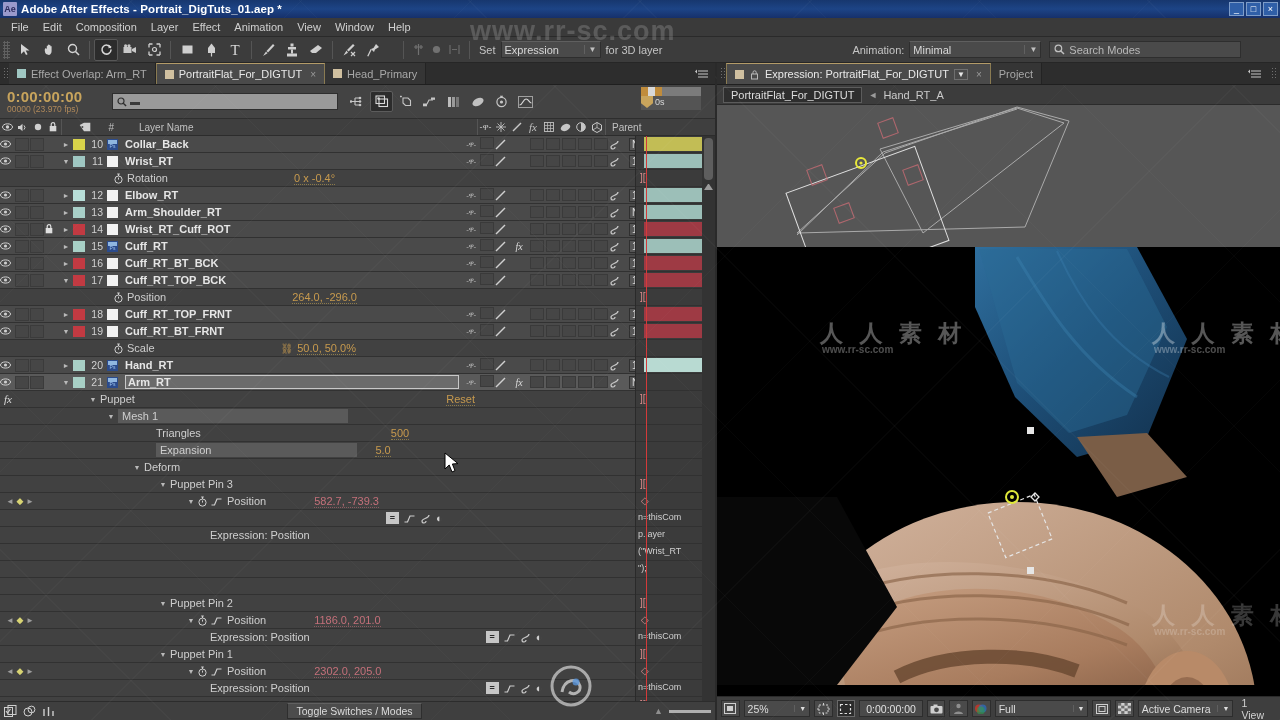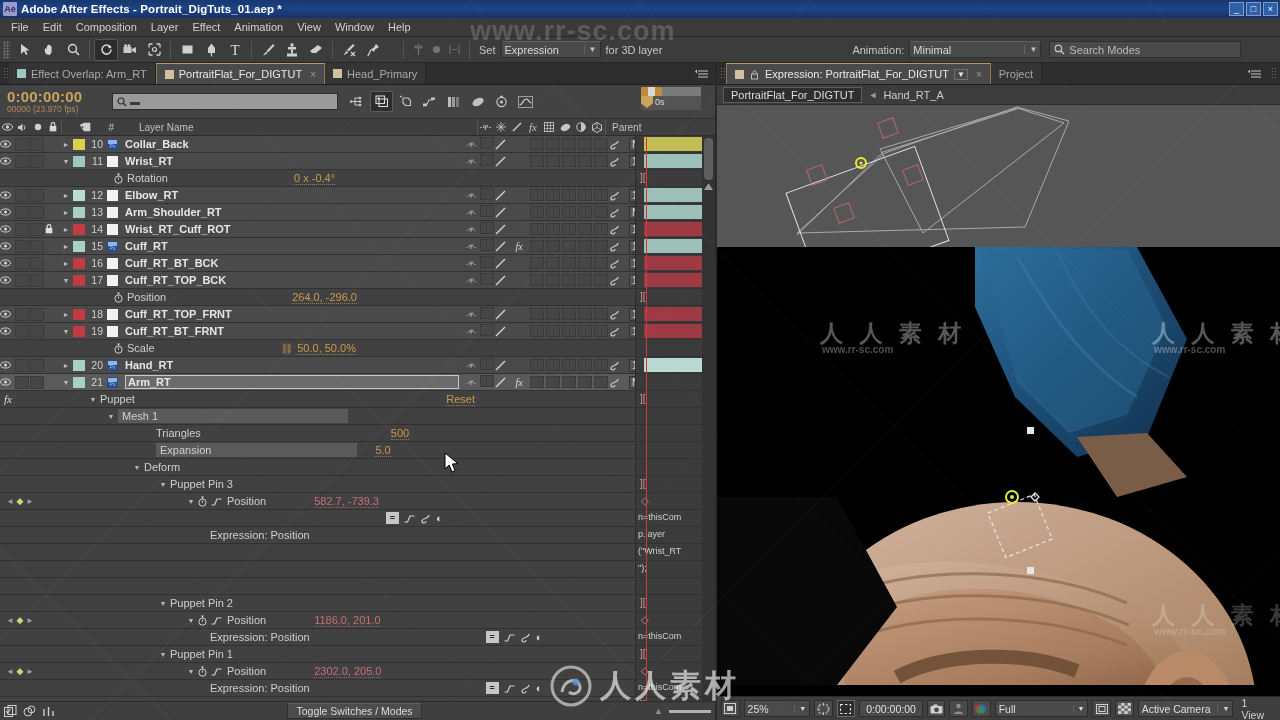--- a/index.html
+++ b/index.html
@@ -1657,15 +1657,14 @@
 
   <div class="wm" style="left:1152px;top:600px;font-size:23px;color:rgba(255,255,255,0.22);letter-spacing:5px;">人 人 素 材</div>
   <div class="wm" style="left:1154px;top:626px;font-size:10px;color:rgba(255,255,255,0.20);">www.rr-sc.com</div>
 
   <div style="position:absolute;left:550px;top:665px;z-index:70;display:flex;align-items:center;gap:8px;pointer-events:none;">
     <svg width="42" height="42" viewBox="0 0 42 42">
       <circle cx="21" cy="21" r="19" fill="none" stroke="rgba(255,255,255,0.55)" stroke-width="3"></circle>
       <path d="M12 27 C14 14 28 12 30 21 C31 27 24 31 19 27" fill="none" stroke="rgba(255,255,255,0.6)" stroke-width="3"></path>
       <circle cx="26" cy="17" r="3.5" fill="rgba(90,150,220,0.8)"></circle>
     </svg>
-    <span style="font-size:31px;font-weight:bold;color:rgba(255,255,255,0.62);letter-spacing:4px;">人人素材</span>
   </div>
 </div>
 
 </body></html>

